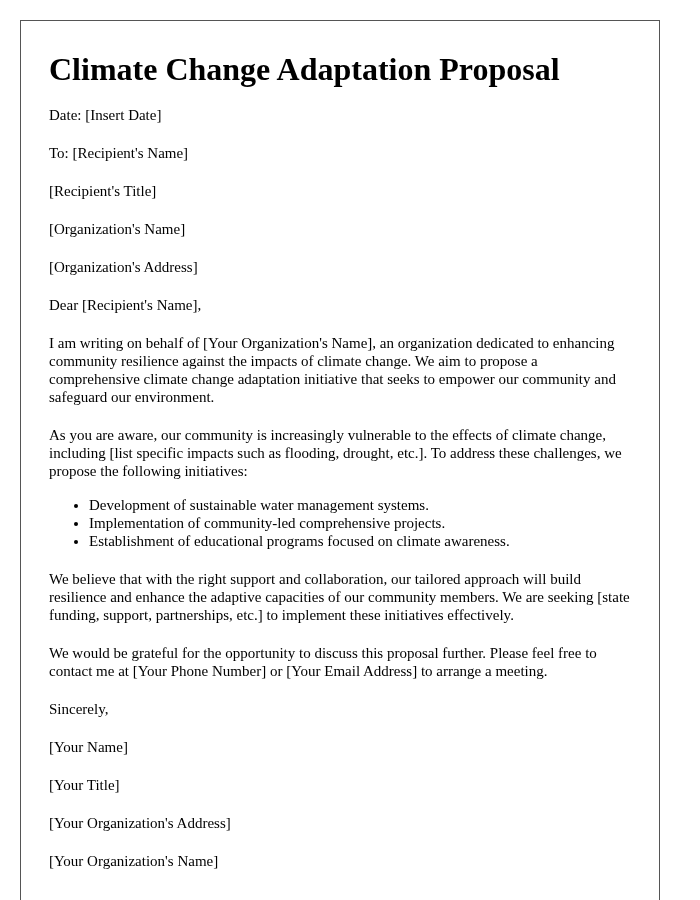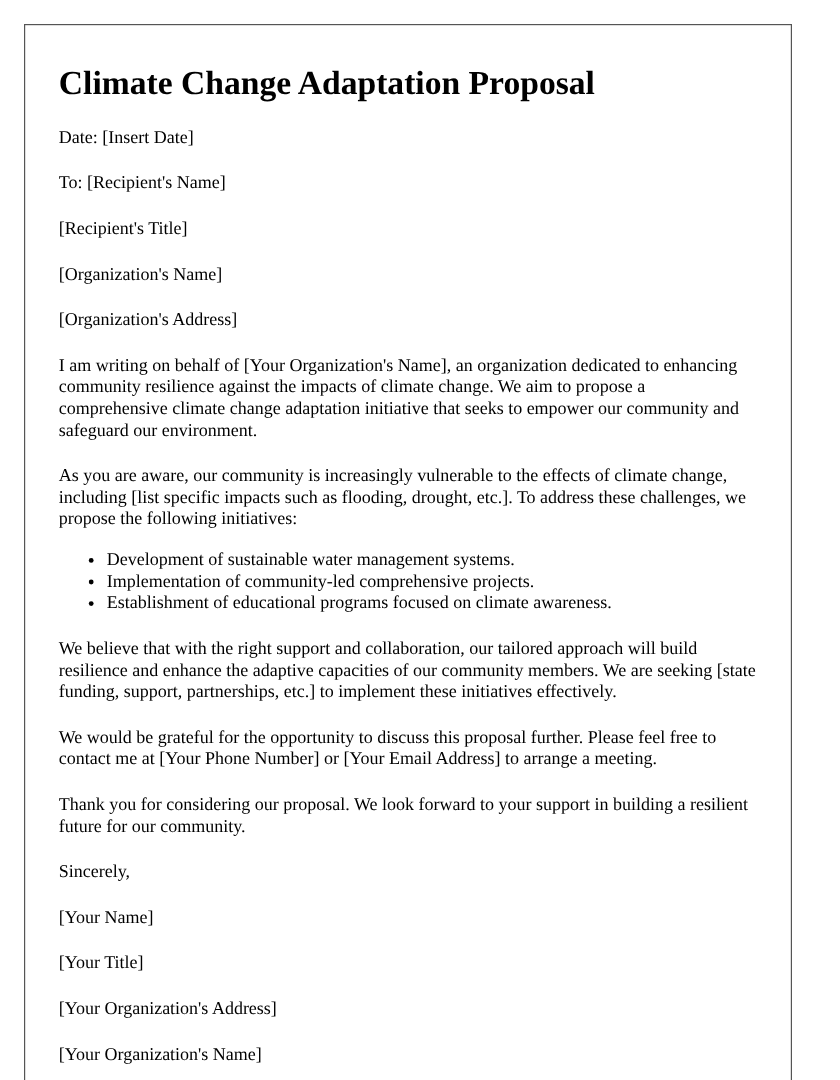--- a/index.html
+++ b/index.html
@@ -11,21 +11,21 @@
   .letter {
     position: absolute;
     left: 20px; top: 20px;
     width: 640px; height: 900px;
     border: 1px solid #555;
     box-sizing: border-box;
     padding: 0 28px;
   }
   h1 {
     font-family: "Liberation Serif", "DejaVu Serif", serif;
-    font-size: 28px;
+    font-size: 32px;
     font-weight: bold;
     margin: 30px 0 0 0;
     line-height: 37px;
   }
   p {
     font-size: 15px;
     line-height: 18px;
     margin: 20px 0 0 0;
   }
   p.first { margin-top: 18px; }
@@ -42,32 +42,32 @@
 
 <div class="letter">
   <h1>Climate Change Adaptation Proposal</h1>
 
   <p class="first">Date: [Insert Date]</p>
   <p>To: [Recipient's Name]</p>
   <p>[Recipient's Title]</p>
   <p>[Organization's Name]</p>
   <p>[Organization's Address]</p>
 
+  <p>Dear [Recipient's Name],</p>
 
   <p>I am writing on behalf of [Your Organization's Name], an organization dedicated to enhancing community resilience against the impacts of climate change. We aim to propose a comprehensive climate change adaptation initiative that seeks to empower our community and safeguard our environment.</p>
   <p>As you are aware, our community is increasingly vulnerable to the effects of climate change, including [list specific impacts such as flooding, drought, etc.]. To address these challenges, we propose the following initiatives:</p>
 
   <ul>
     <li>Development of sustainable water management systems.</li>
     <li>Implementation of community-led comprehensive projects.</li>
     <li>Establishment of educational programs focused on climate awareness.</li>
   </ul>
 
   <p>We believe that with the right support and collaboration, our tailored approach will build resilience and enhance the adaptive capacities of our community members. We are seeking [state funding, support, partnerships, etc.] to implement these initiatives effectively.</p>
   <p>We would be grateful for the opportunity to discuss this proposal further. Please feel free to contact me at [Your Phone Number] or [Your Email Address] to arrange a meeting.</p>
-  <p>Thank you for considering our proposal. We look forward to your support in building a resilient future for our community.</p>
 
   <p>Sincerely,</p>
   <p>[Your Name]</p>
   <p>[Your Title]</p>
   <p>[Your Organization's Address]</p>
   <p>[Your Organization's Name]</p>
 </div>
 
 </body></html>

